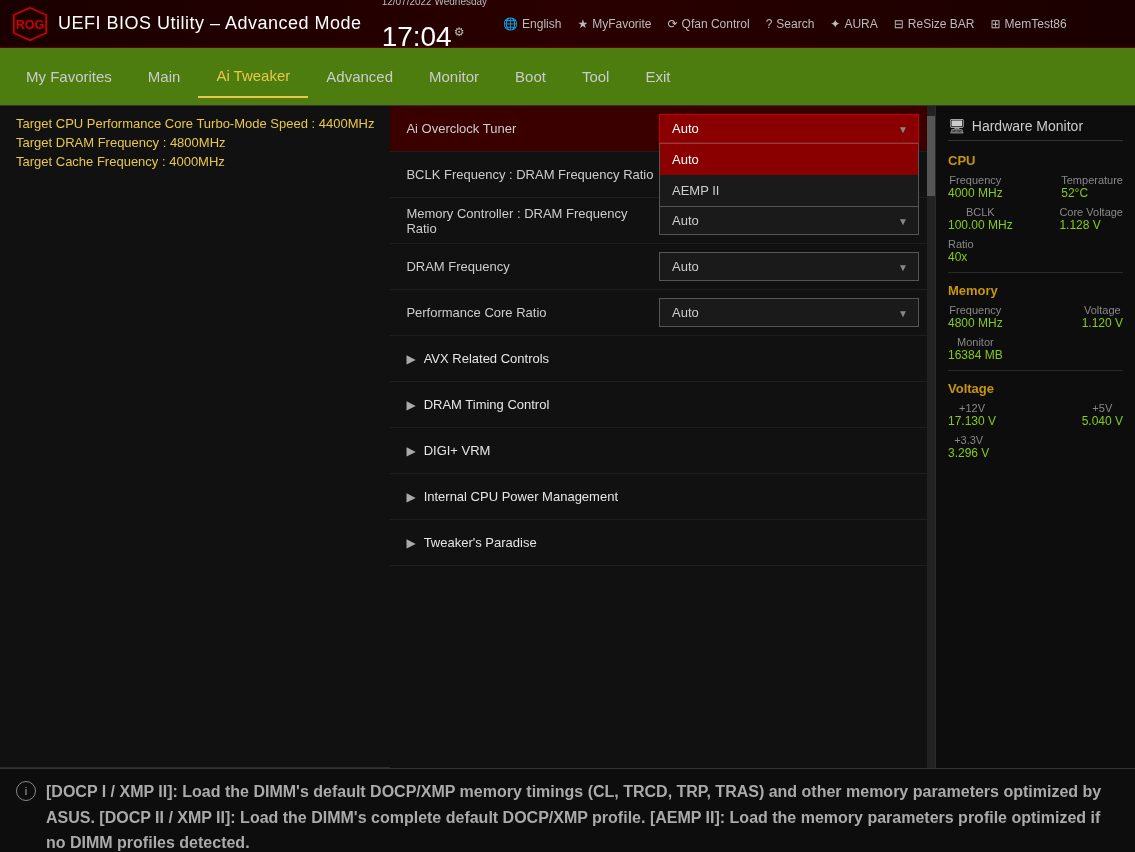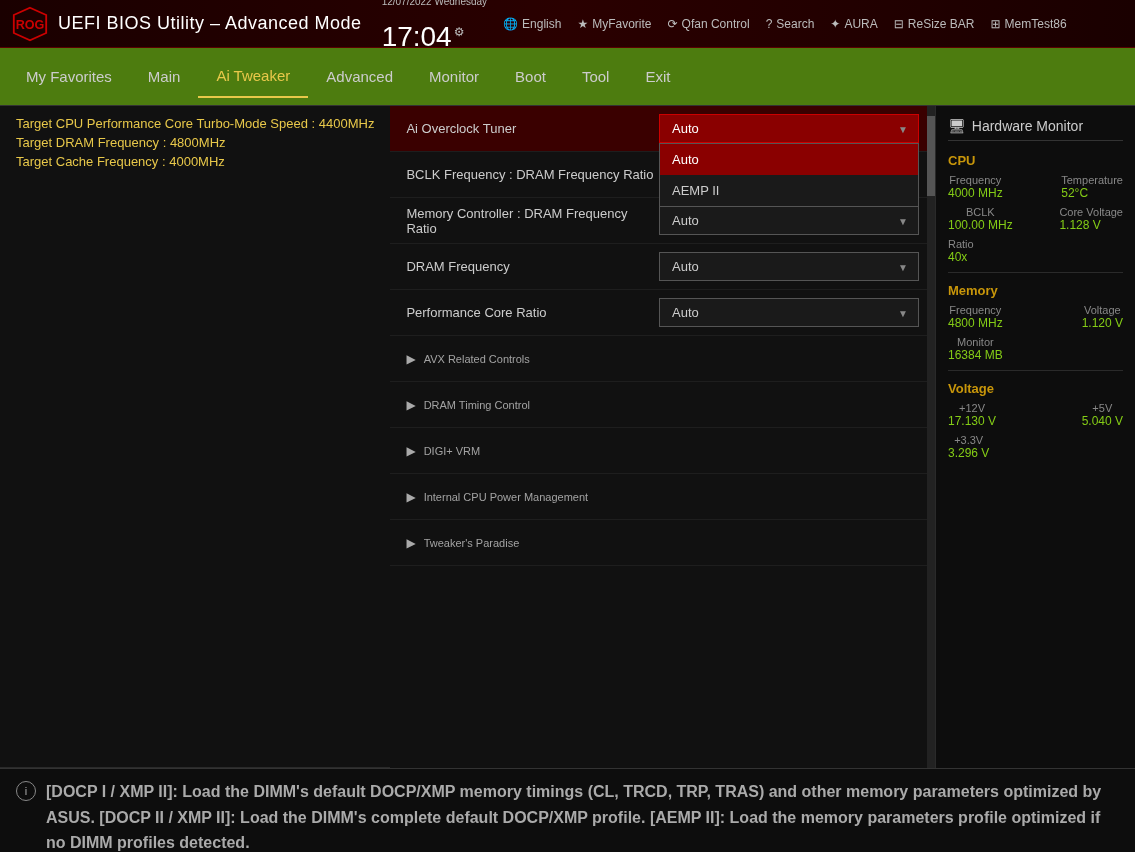--- a/index.html
+++ b/index.html
@@ -240,22 +240,22 @@
       height: 46px;
       border-bottom: 1px solid #1e1e1e;
       cursor: pointer;
     }
     .expand-arrow {
       color: #aaa;
       margin-right: 8px;
       font-size: 12px;
     }
     .expand-label {
-      font-size: 11px;
-      color: #a3a3a3;
+      font-size: 13px;
+      color: #e5e5e5;
     }
 
     
     .scroll-bar {
       width: 8px;
       background: #222;
       position: absolute;
       right: 0;
       top: 0;
       bottom: 0;

